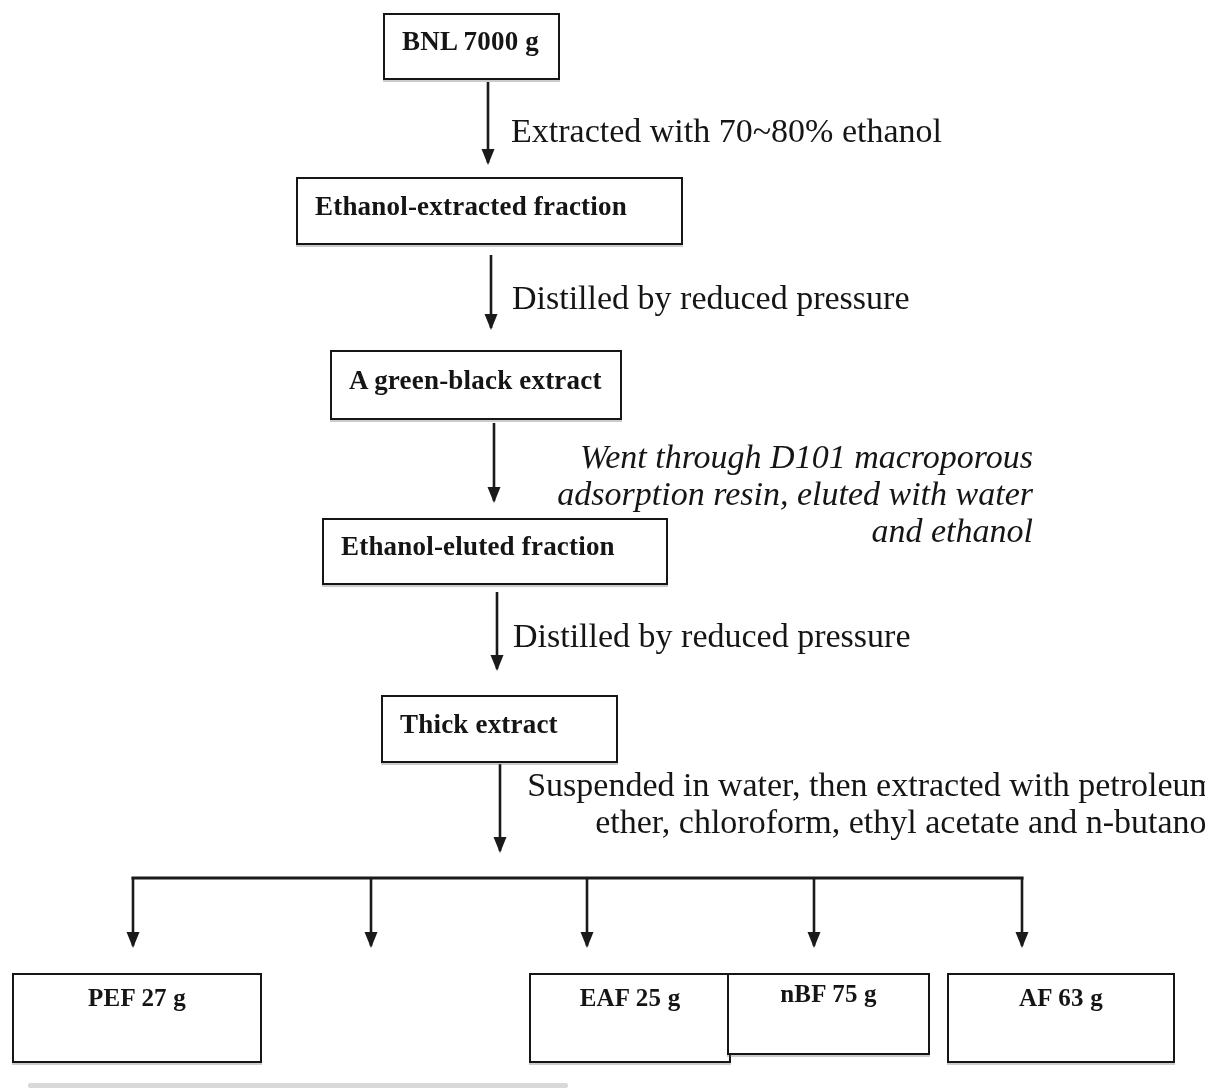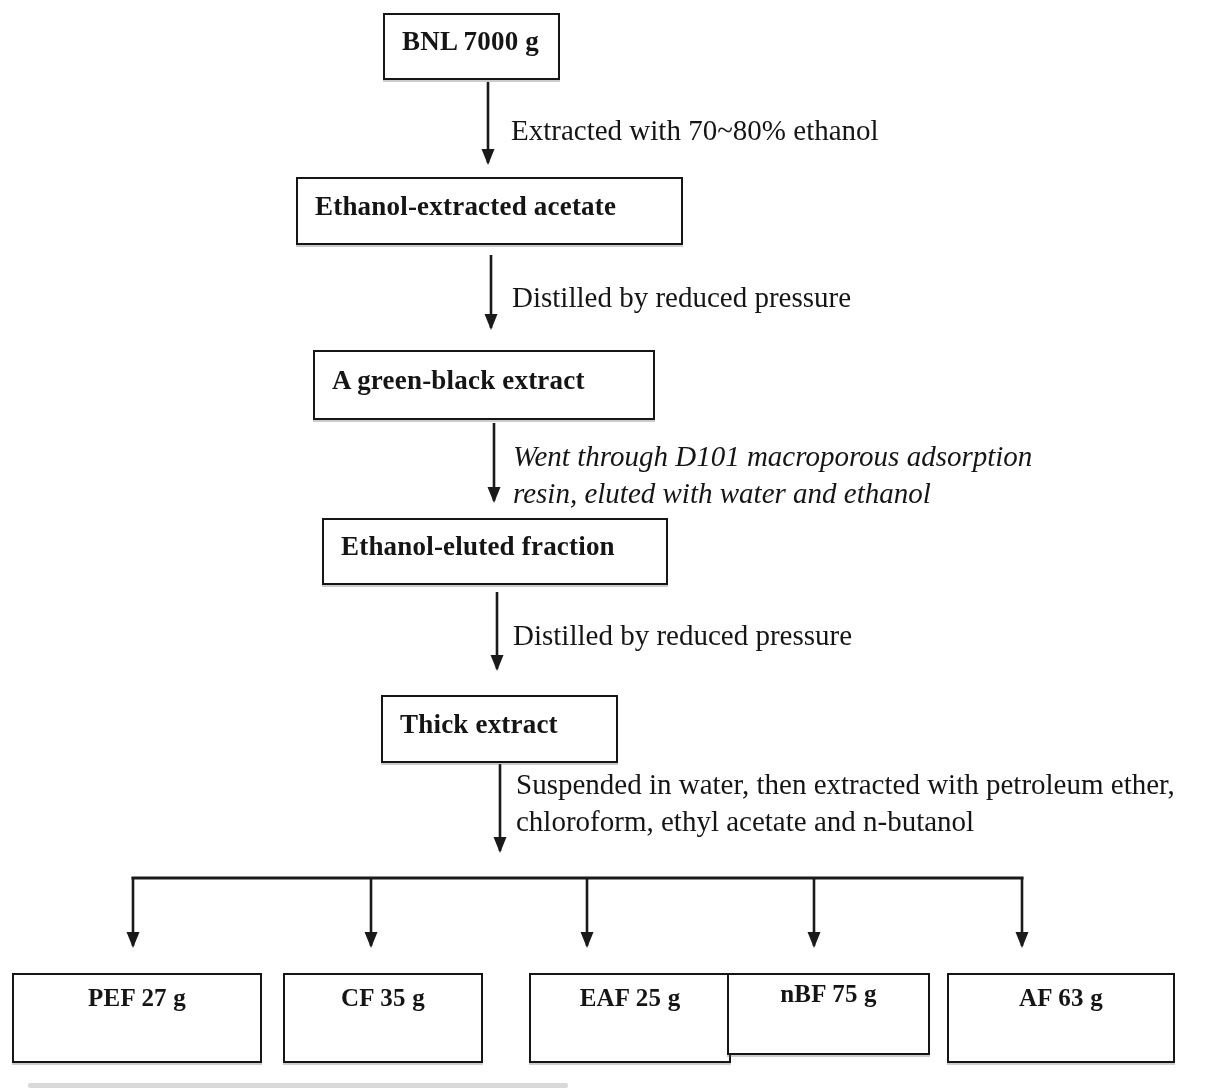--- a/index.html
+++ b/index.html
@@ -41,33 +41,34 @@
     padding-bottom: 10px;
     justify-content: flex-start;
   }
   .node.frac {
     justify-content: center;
     padding-bottom: 40px;
     font-size: 25px;
   }
   .b1 { left: 383px; top: 13px;  width: 177px; height: 67px; }
   .b2 { left: 296px; top: 177px; width: 387px; height: 68px; }
-  .b3 { left: 313px; top: 350px; width: 342px; height: 70px; }
+  .b3 { left: 330px; top: 350px; width: 292px; height: 70px; }
   .b4 { left: 322px; top: 518px; width: 346px; height: 67px; }
   .b5 { left: 381px; top: 695px; width: 237px; height: 68px; }
   .f1 { left: 12px;  top: 973px; width: 250px; height: 90px; }
   .f2 { left: 283px; top: 973px; width: 200px; height: 90px; }
   .f3 { left: 529px; top: 973px; width: 202px; height: 90px; font-size: 21px; }
   .f4 { left: 727px; top: 973px; width: 203px; height: 82px; }
   .f5 { left: 947px; top: 973px; width: 228px; height: 90px; }
   .elabel {
     position: absolute;
-    font-size: 29px;
+    font-size: 34px;
     line-height: 37px;
     white-space: nowrap;
+    text-align: right;
   }
   .elabel.wrap { white-space: normal; }
   .e1 { left: 511px; top: 112px; }
   .e2 { left: 512px; top: 279px; }
   .e3 { left: 513px; top: 438px; width: 520px; font-style: italic; }
   .e4 { left: 513px; top: 617px; }
   .e5 { left: 516px; top: 766px; width: 700px; }
   .artifact {
     position: absolute;
     left: 28px;
@@ -99,44 +100,41 @@
     <path d="M371 877 V 946" stroke="#1a1a1a" stroke-width="2.6" fill="none" marker-end="url(#ah)"></path>
     <path d="M587 877 V 946" stroke="#1a1a1a" stroke-width="2.6" fill="none" marker-end="url(#ah)"></path>
     <path d="M814 877 V 946" stroke="#1a1a1a" stroke-width="2.6" fill="none" marker-end="url(#ah)"></path>
     <path d="M1022 877 V 946" stroke="#1a1a1a" stroke-width="2.6" fill="none" marker-end="url(#ah)"></path>
   </svg>
 
   <div class="node process b1">
     <span>BNL 7000 g</span>
   </div>
   <div class="node process b2">
-    <span>Ethanol-extracted acetate</span>
+    <span>Ethanol-extracted fraction</span>
   </div>
   <div class="node process b3">
     <span>A green-black extract</span>
   </div>
   <div class="node process b4">
     <span>Ethanol-eluted fraction</span>
   </div>
   <div class="node process b5">
     <span>Thick extract</span>
   </div>
 
   <div class="elabel e1">Extracted with 70~80% ethanol</div>
   <div class="elabel e2">Distilled by reduced pressure</div>
   <div class="elabel wrap e3">Went through D101 macroporous adsorption resin, eluted with water and ethanol</div>
   <div class="elabel e4">Distilled by reduced pressure</div>
   <div class="elabel wrap e5">Suspended in water, then extracted with petroleum ether, chloroform, ethyl acetate and n-butanol</div>
 
   <div class="node frac f1">
     <span>PEF 27 g</span>
   </div>
-  <div class="node frac f2">
-    <span>CF 35 g</span>
-  </div>
   <div class="node frac f3">
     <span>EAF 25 g</span>
   </div>
   <div class="node frac f4">
     <span>nBF 75 g</span>
   </div>
   <div class="node frac f5">
     <span>AF 63 g</span>
   </div>
 

